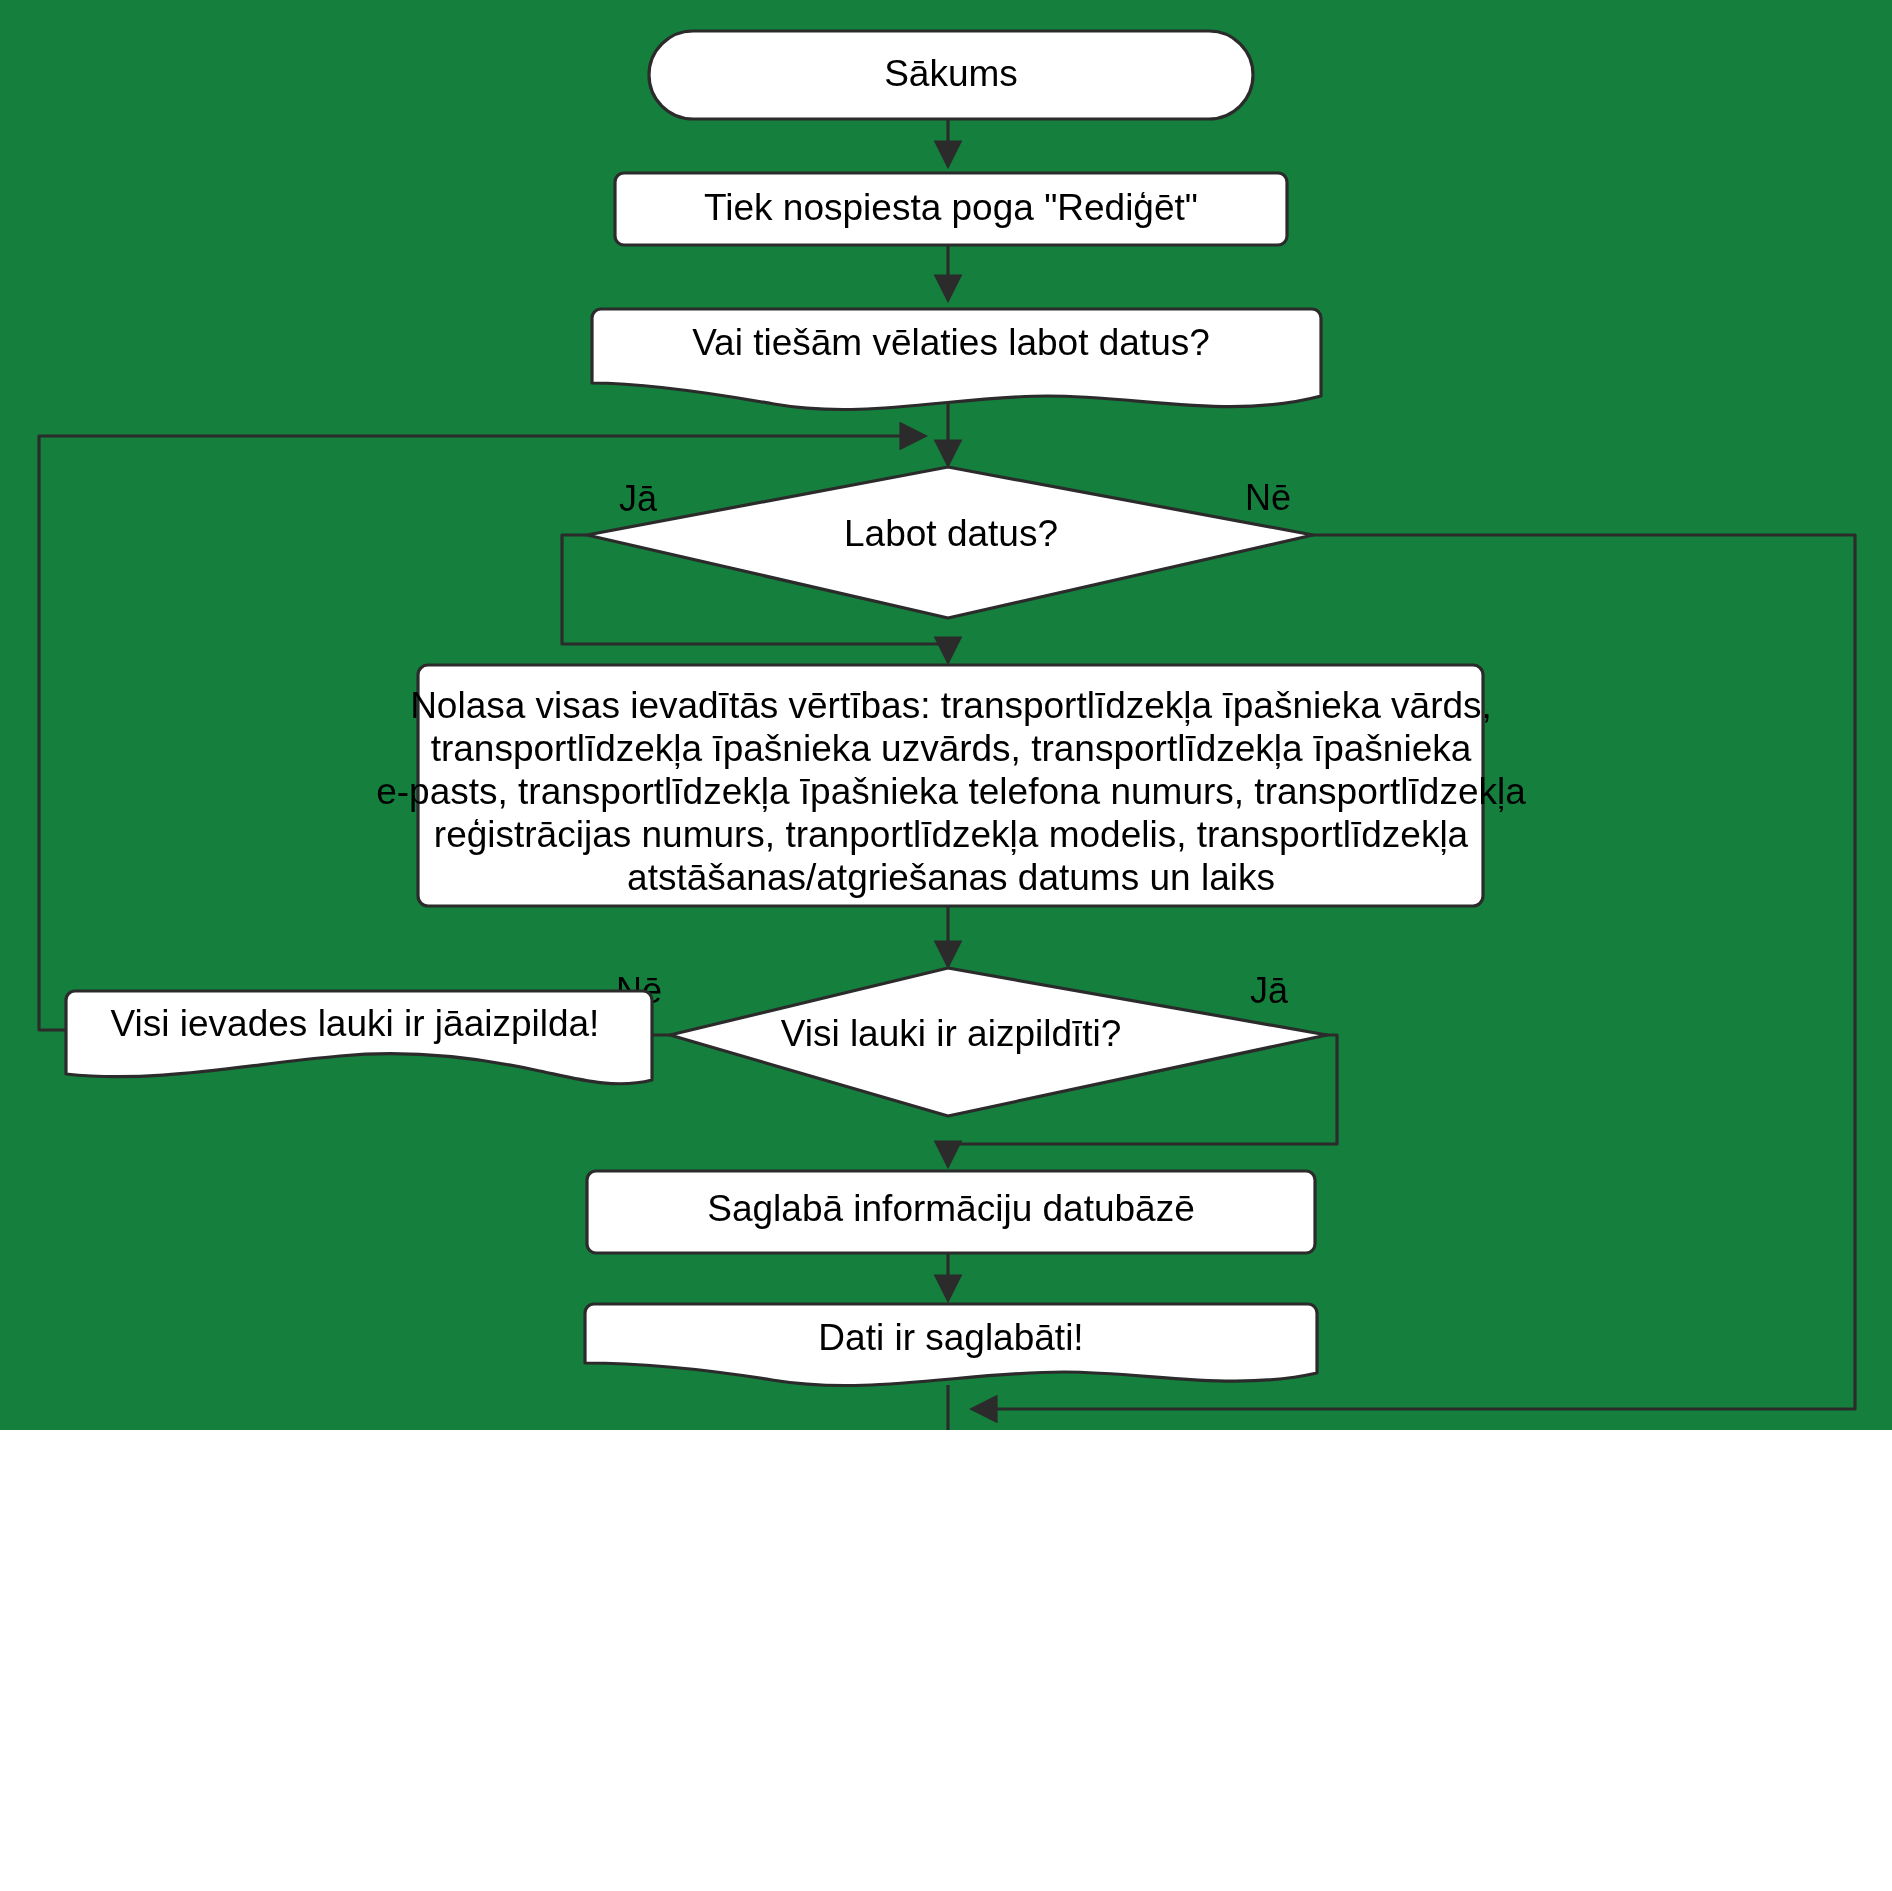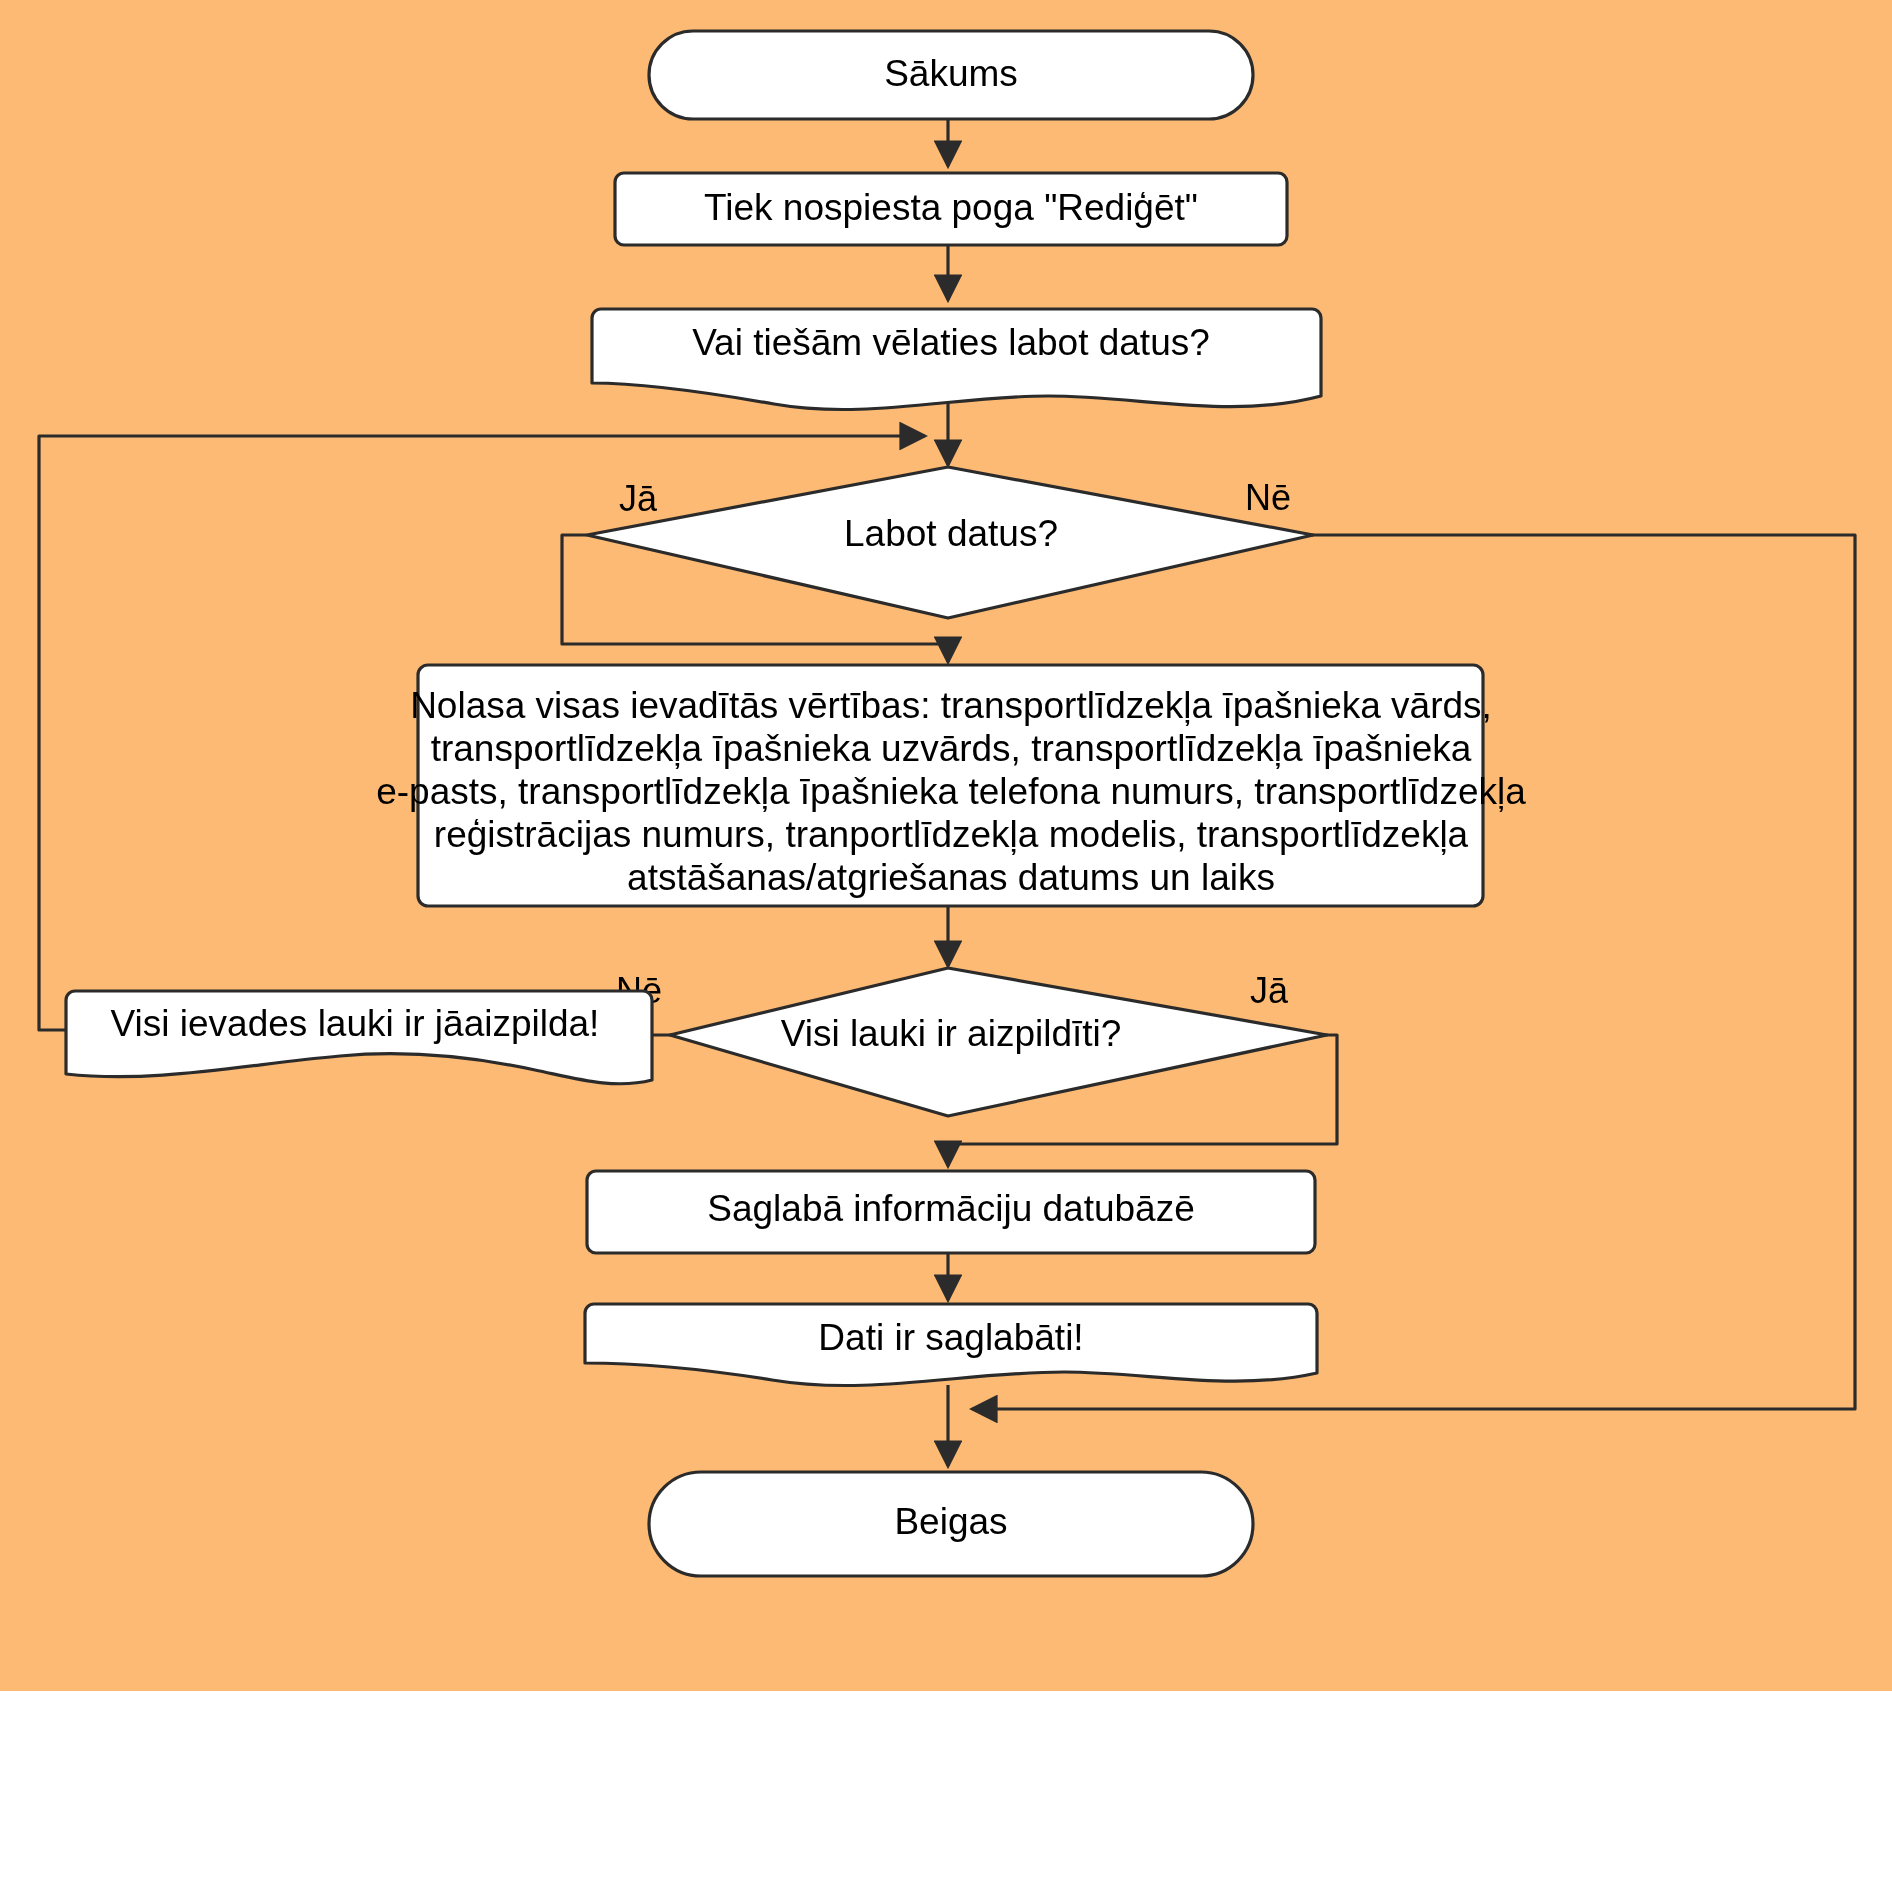--- a/index.html
+++ b/index.html
@@ -6,22 +6,22 @@
     margin: 0;
     padding: 0;
     background: #ffffff;
   }
   body {
     font-family: "Liberation Sans", sans-serif;
   }
   #flowchart-root {
     position: relative;
     width: 1892px;
-    height: 1691px;
-    background: #fdba74;
+    height: 1430px;
+    background: #15803d;
     overflow: hidden;
   }
   svg#flow-svg {
     display: block;
     width: 1892px;
     height: 1891px;
   }
   .node-shape {
     fill: #ffffff;
     stroke: #2b2b2b;

